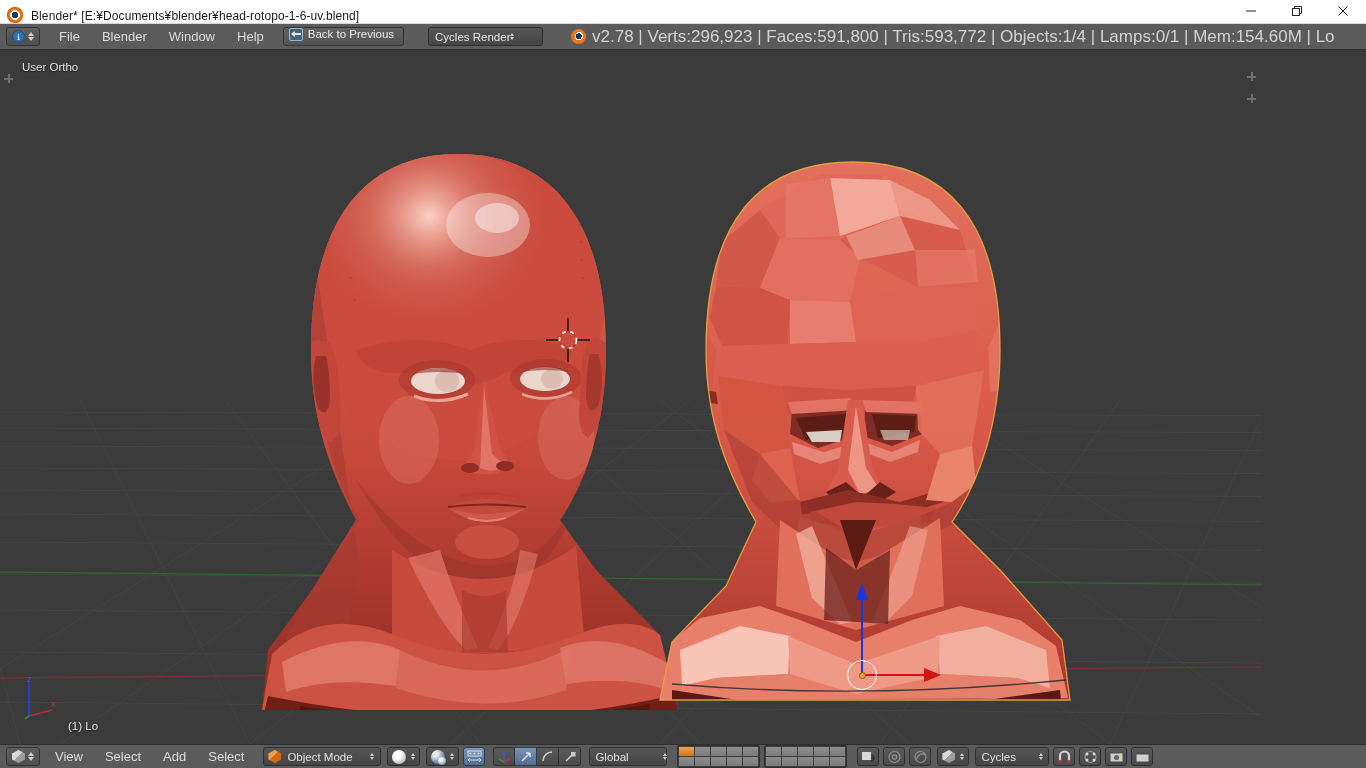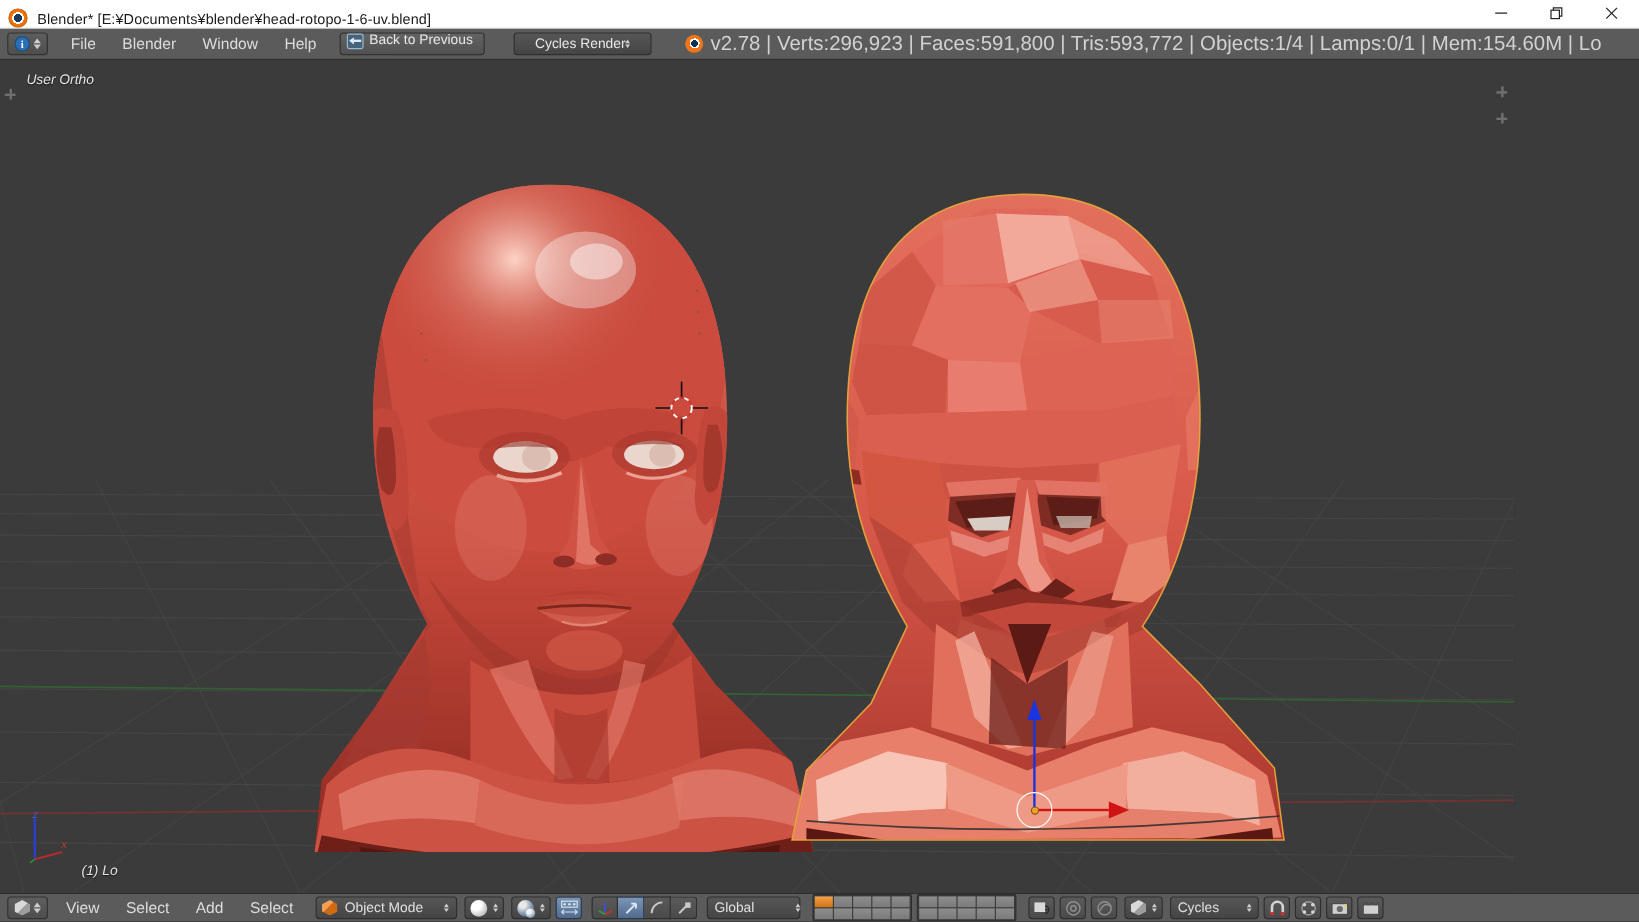--- a/index.html
+++ b/index.html
@@ -81,38 +81,38 @@
   }
   .icon-back:before{
     content:""; position:absolute; left:1px; top:2px;
     border-top:3px solid transparent;border-bottom:3px solid transparent;border-right:4px solid #dce8f2;
   }
 
   .engine-select{
     height:19px; width:115px; margin-left:24px; padding:0 6px;
     background:linear-gradient(#565656,#454545);
     border:1px solid #2f2f2f; border-radius:3px;
-    display:flex; align-items:center; justify-content:center;
+    display:flex; align-items:center; justify-content:flex-start;
     font-size:11.5px; color:#e8e8e8; flex:none;
   }
 
   .stats{
     display:flex; align-items:center; gap:6px; margin-left:28px;
     font-size:17px; color:#d2d2d2; white-space:nowrap;
   }
   .blender-logo{
     width:15px;height:15px;border-radius:50%;
     background:radial-gradient(circle at 52% 48%, #16324f 0 26%, #ffffff 26% 38%, #ef7518 38% 100%);
     flex:none;
   }
 
   
   .viewport{
     position:absolute; left:0; top:50px; width:1262px; height:694px;
-    background:#3b3b3b; overflow:hidden;font-style:italic;
+    background:#3b3b3b; overflow:hidden;
   }
   .grid-layer{ position:absolute; inset:0; }
 
   .vp-label{
     position:absolute; font-size:11.5px; color:#e6e6e6;
     text-shadow:0 1px 1px rgba(0,0,0,.7); white-space:nowrap;
   }
   .vp-label.tl{ left:22px; top:11px; }
   .vp-label.bl{ left:68px; bottom:12px; }
 

